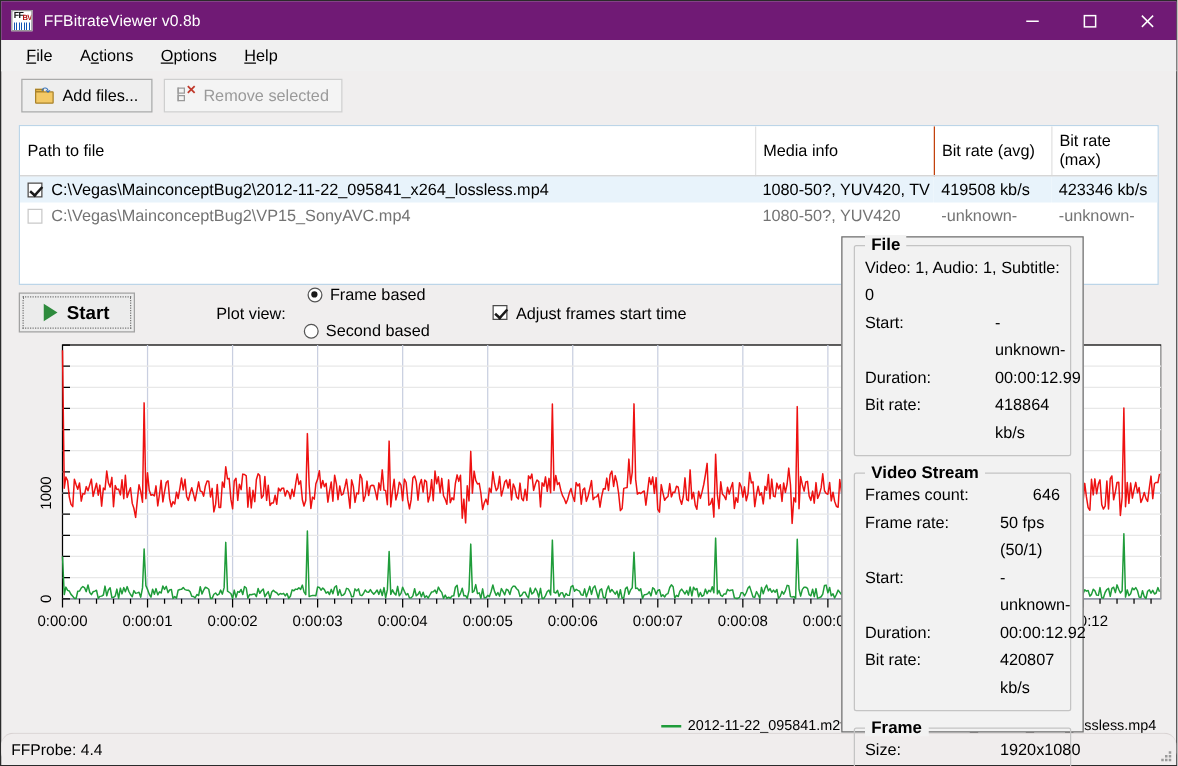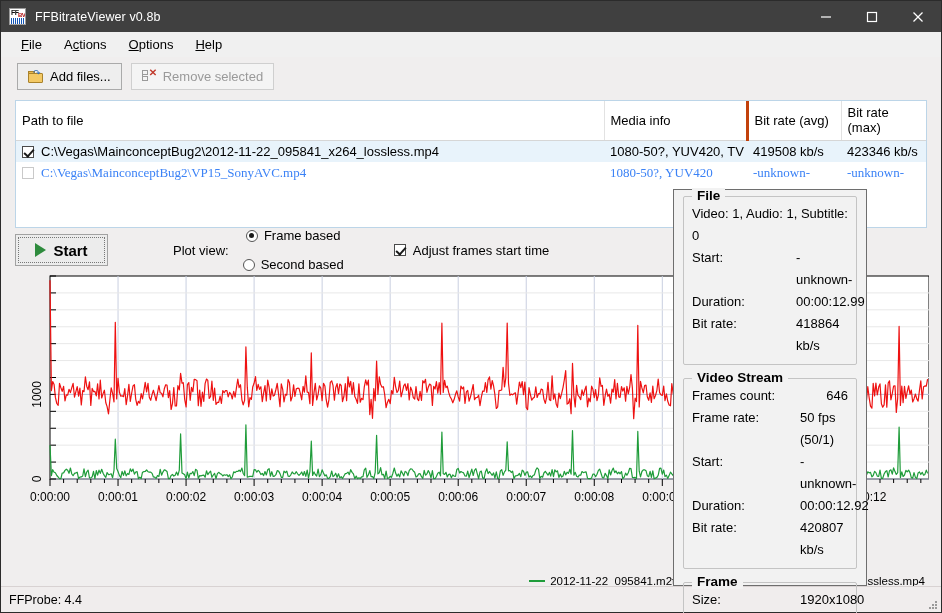--- a/index.html
+++ b/index.html
@@ -11,21 +11,21 @@
   }
   .window{
     position:relative;width:942px;height:613px;
     background:#f0eeee;
     box-sizing:border-box;
     border:1px solid #2b2b2b;
     display:flex;flex-direction:column;
   }
   
   .titlebar{
-    height:31px;background:#404040;color:#ffffff;
+    height:31px;background:#701a75;color:#ffffff;
     display:flex;align-items:center;flex:0 0 auto;
   }
   .app-icon{
     width:17px;height:17px;margin-left:8px;margin-right:9px;
     background:#ffffff;border:1px solid #9a9a9a;box-sizing:border-box;
     position:relative;overflow:hidden;flex:0 0 auto;
   }
   .app-icon .ff{position:absolute;left:1px;top:0px;font-size:7px;font-weight:bold;color:#111;line-height:8px;letter-spacing:-0.5px;}
   .app-icon .bv{position:absolute;left:8px;top:3px;font-size:6px;font-weight:bold;color:#b01010;line-height:7px;letter-spacing:-0.5px;}
   .app-icon .bars{position:absolute;left:1px;bottom:0px;width:14px;height:6px;
@@ -62,25 +62,25 @@
   .table-wrap{
     margin:5px 14px 0 14px;background:#ffffff;border:1px solid #bcd5e8;
     flex:0 0 auto;height:128px;box-sizing:border-box;overflow:hidden;
   }
   table.files{width:100%;border-collapse:collapse;table-layout:fixed;}
   table.files th{
     font-weight:normal;text-align:left;font-size:13px;padding:4px 6px 5px 6px;
     background:#ffffff;border-bottom:1px solid #d6d6d6;color:#000;
   }
   table.files th.c-path{border-right:1px solid #e2e2e2;}
-  table.files th.c-media{border-right:3px solid #c2410c;}
+  table.files th.c-media{border-right:1px solid #c2410c;}
   table.files th.c-avg{border-right:1px solid #e2e2e2;}
   table.files td{font-size:13px;padding:3px 6px;white-space:nowrap;overflow:hidden;vertical-align:middle;}
   table.files tr.selected td{background:#e8f3fb;}
-  table.files tr.disabled td{color:#3b82f6;font-family:Liberation Serif, serif;}
+  table.files tr.disabled td{color:#737373;}
   .cb{
     display:inline-block;width:12px;height:12px;border:1px solid #4a4a4a;background:#fff;
     box-sizing:border-box;position:relative;vertical-align:-2px;margin-right:7px;
   }
   .cb.on::after{
     content:"";position:absolute;left:3px;top:0px;width:4px;height:8px;
     border:solid #1a1a1a;border-width:0 2px 2px 0;transform:rotate(42deg);
   }
   .cb.off{border-color:#c9c9c9;}
   
@@ -107,21 +107,21 @@
   .plotsvg{position:absolute;left:0;top:0;}
   .legend{
     position:absolute;right:2px;bottom:-1px;display:flex;align-items:center;gap:16px;font-size:11.5px;
   }
   .lg{display:flex;align-items:center;gap:5px;}
   .lgline{width:16px;height:0;border-top:2px solid #1f9c3a;}
   .lgline.red{border-top-color:#ee1111;}
   
   .statusbar{
     height:25px;flex:0 0 auto;background:#f0eded;border-top:1px solid #d8d2d2;
-    display:flex;align-items:center;padding-left:8px;font-size:12.5px;position:relative;
+    display:flex;align-items:center;padding-left:8px;font-size:12.5px;position:relative;border-radius:10px;
   }
   .grip{position:absolute;right:3px;bottom:2px;width:12px;height:12px;}
   
   .tooltip{
     position:absolute;left:672px;top:188px;width:194px;height:397px;
     background:#f2f2f2;border:1px solid #6e6e6e;box-sizing:border-box;
     padding:6px 9px 6px 9px;z-index:50;font-size:13px;
   }
   .gbox{border:1px solid #c4c4c4;border-radius:2px;padding:6px 8px 7px 8px;position:relative;margin-bottom:13px;}
   .gbox .legend-txt{

